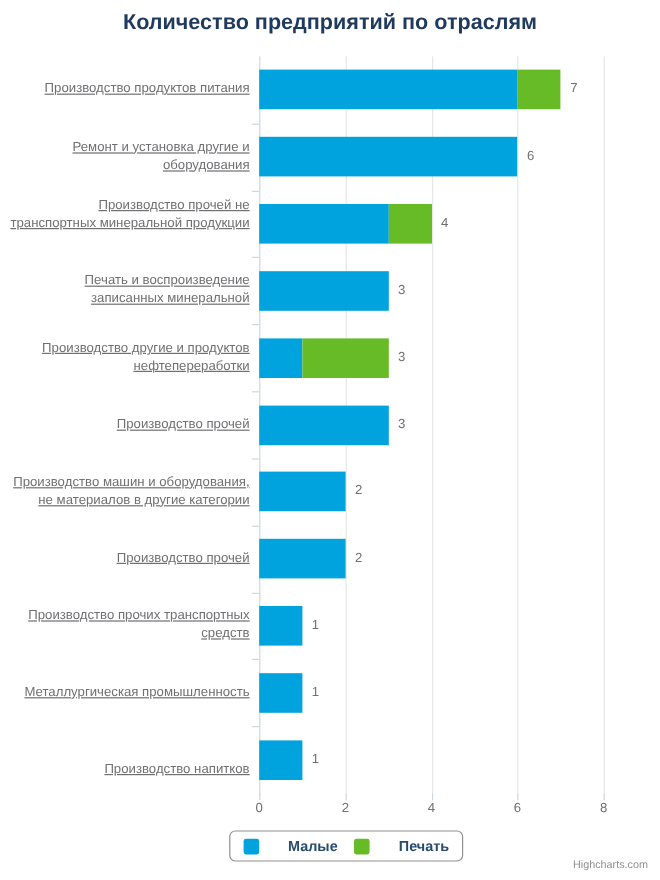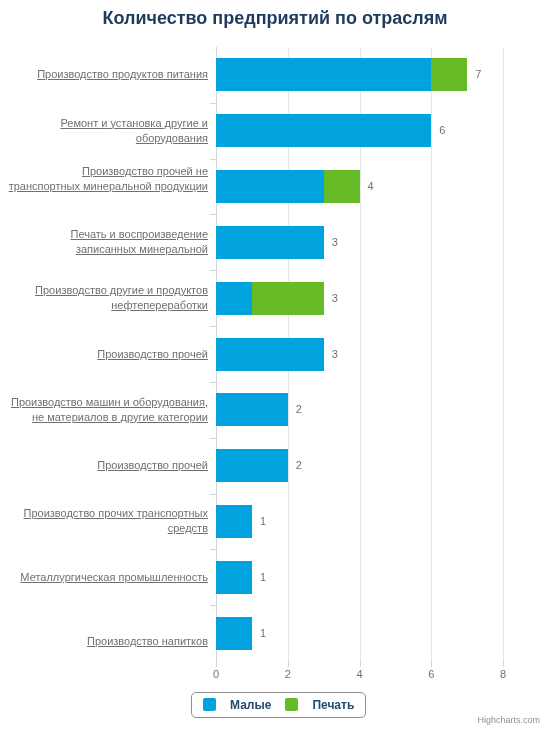--- a/index.html
+++ b/index.html
@@ -121,21 +121,22 @@
     border: 1px solid #909090;
     border-radius: 5px;
     background: #ffffff;
     display: flex;
     align-items: center;
     padding: 0 11px;
     gap: 14px;
   }
   .legend-item {
     display: flex;
-    gap: 14px;
+    align-items: center;
+    gap: 24px;
     cursor: pointer;
   }
   .legend-swatch {
     width: 13px;
     height: 13px;
     border-radius: 2px;
     flex: none;
   }
   .legend-text {
     font-size: 12px;

